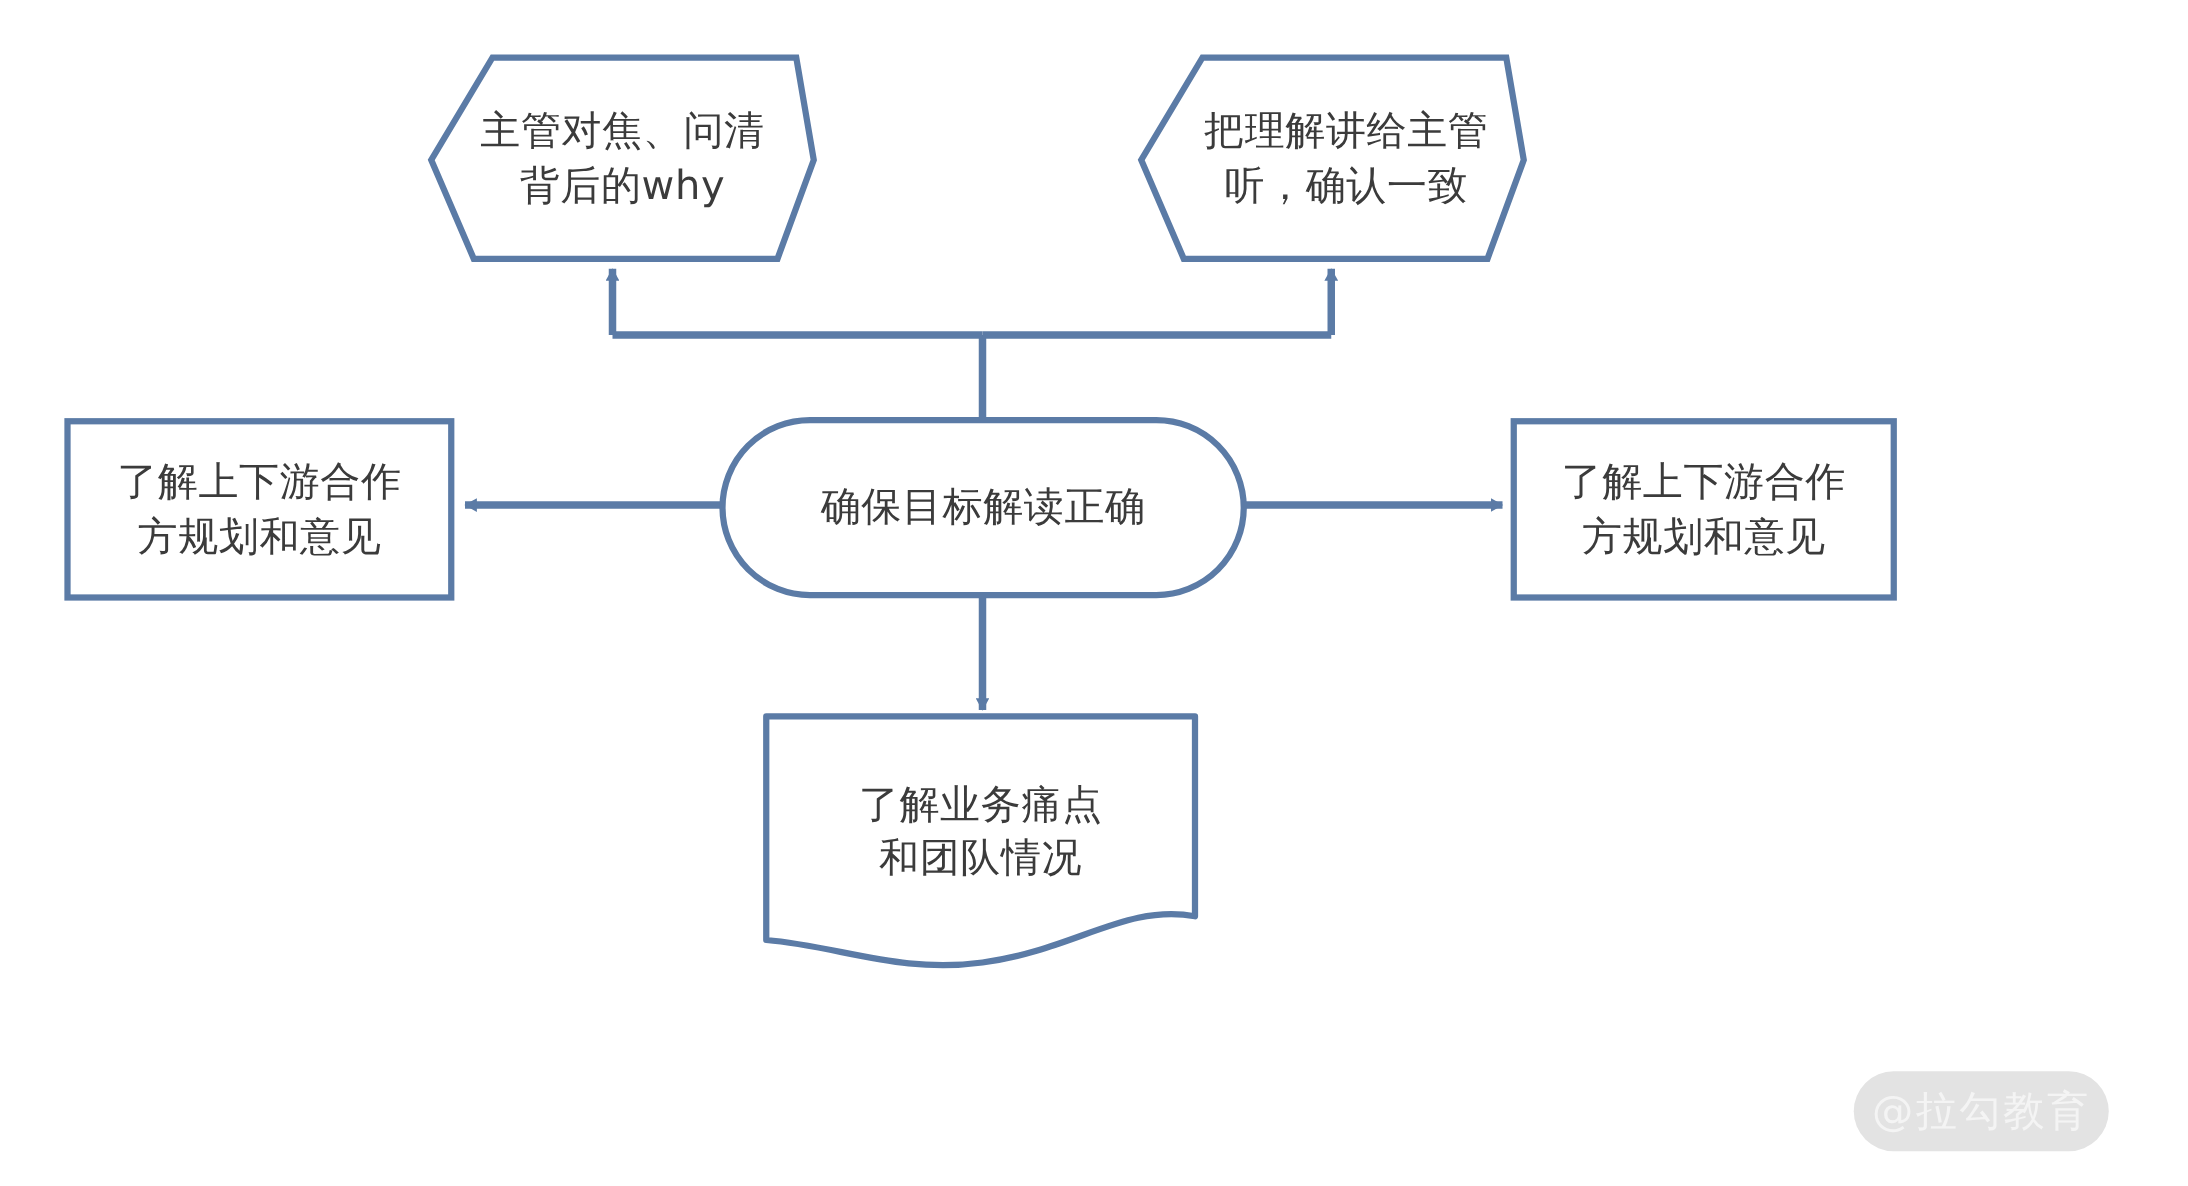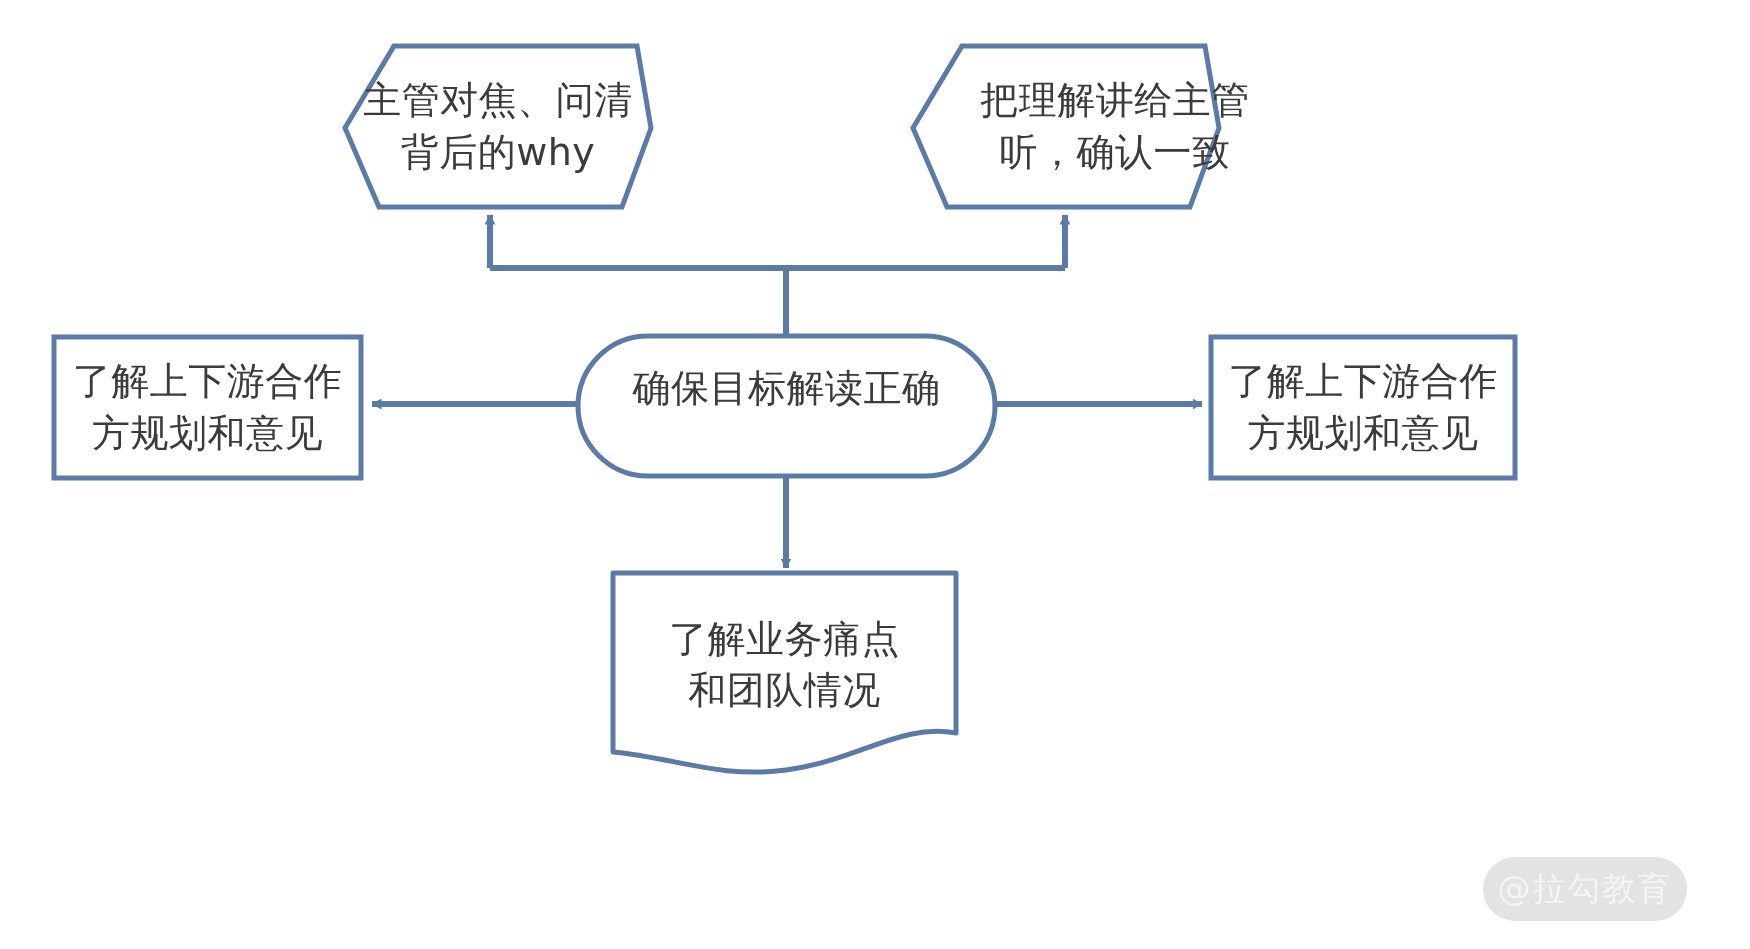--- a/index.html
+++ b/index.html
@@ -24,21 +24,21 @@
     width: 1750px;
     height: 949px;
   }
   .node-label {
     position: absolute;
     display: flex;
     align-items: center;
     justify-content: center;
     text-align: center;
     color: #3b3b3b;
-    font-size: 38px;
+    font-size: 32px;
     line-height: 1.35;
     letter-spacing: 0.5px;
     white-space: pre-line;
     pointer-events: none;
   }
   .watermark {
     position: absolute;
     display: flex;
     align-items: center;
     justify-content: center;
@@ -98,29 +98,29 @@
     <rect x="578" y="336" width="417" height="140" rx="70" ry="70" fill="#ffffff" stroke="#5b7ba6" stroke-width="5"></rect>
 
     <path d="M613,573 L956,573 L956,733
          C900,723 860,760 786,770
          C720,779 672,757 613,752 Z" fill="#ffffff" stroke="#5b7ba6" stroke-width="5" stroke-linejoin="round"></path>
   </svg>
 
   <div class="node-label" style="left:345px; top:46px; width:306px; height:161px;">主管对焦、问清
 背后的why</div>
 
-  <div class="node-label" style="left:962px; top:46px; width:306px; height:161px;">把理解讲给主管
+  <div class="node-label" style="left:924px; top:46px; width:306px; height:161px;">把理解讲给主管
 听，确认一致</div>
 
   <div class="node-label" style="left:54px; top:337px; width:307px; height:141px;">了解上下游合作
 方规划和意见</div>
 
   <div class="node-label" style="left:1211px; top:337px; width:304px; height:141px;">了解上下游合作
 方规划和意见</div>
 
-  <div class="node-label" style="left:578px; top:319px; width:417px; height:140px;">确保目标解读正确</div>
+  <div class="node-label" style="left:578px; top:336px; width:417px; height:140px;">确保目标解读正确</div>
 
   <div class="node-label" style="left:613px; top:590px; width:343px; height:150px;text-align:center;">了解业务痛点
 和团队情况</div>
 
   <div class="watermark" style="left:1483px; top:857px; width:204px; height:64px;">@拉勾教育</div>
 
 </div>
 
 </body></html>

